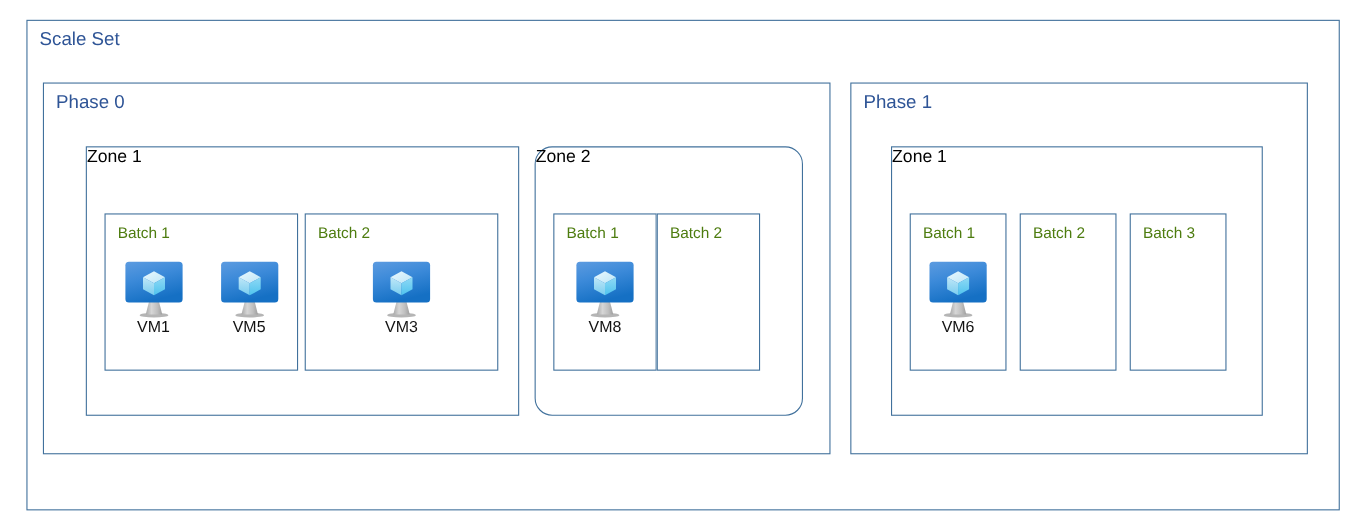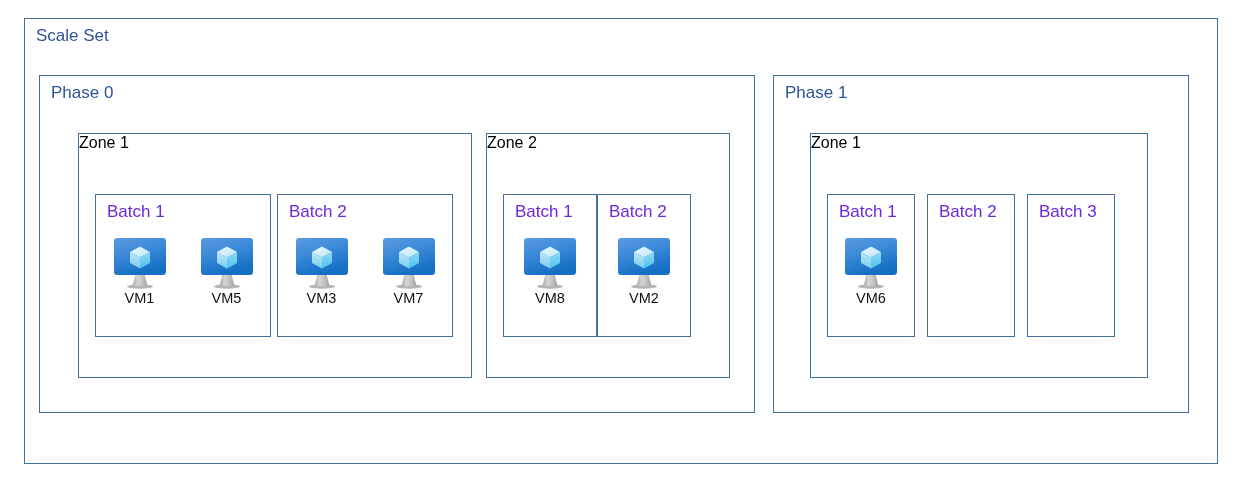--- a/index.html
+++ b/index.html
@@ -74,20 +74,21 @@
     left: 38px;
     top: 57px;
     width: 394px;
     height: 245px;
   }
   .p0-zone2 {
     left: 446px;
     top: 57px;
     width: 244px;
     height: 245px;
+    border-radius: 16px;
   }
   .p1-zone1 {
     left: 36px;
     top: 57px;
     width: 338px;
     height: 245px;
   }
 
   
   .batch {
@@ -95,22 +96,22 @@
     box-sizing: border-box;
     background: #ffffff;
     border: 1.5px solid #41719C;
     top: 60px;
     height: 143px;
   }
   .batch > .box-label {
     position: absolute;
     left: 11px;
     top: 6px;
-    color: #6d28d9;
-    font-size: 17px;
+    color: #4d7c0f;
+    font-size: 14px;
     line-height: 21px;
     white-space: nowrap;
   }
 
   .batch-w2 { width: 176px; }
   .batch-w1 { width: 88px; }
   .batch-w1b { width: 94px; }
 
   .p0z1-b1 { left: 16px; }
   .p0z1-b2 { left: 198px; }
@@ -238,28 +239,20 @@
           <span class="box-label">Batch 2</span>
           <div class="vm-row">
             <div class="vm">
               <span class="vm-icon">
                 <svg width="54" height="52">
                     <use href="#vm-symbol"></use>
                   </svg>
               </span>
               <span class="vm-label">VM3</span>
             </div>
-            <div class="vm">
-              <span class="vm-icon">
-                <svg width="54" height="52">
-                    <use href="#vm-symbol"></use>
-                  </svg>
-              </span>
-              <span class="vm-label">VM7</span>
-            </div>
           </div>
         </div>
       </div>
 
       <div class="zone p0-zone2">
         <span class="box-label">Zone 2</span>
 
         <div class="batch batch-w1b p0z2-b1">
           <span class="box-label">Batch 1</span>
           <div class="vm-row single">
@@ -269,30 +262,20 @@
                     <use href="#vm-symbol"></use>
                   </svg>
               </span>
               <span class="vm-label">VM8</span>
             </div>
           </div>
         </div>
 
         <div class="batch batch-w1b p0z2-b2">
           <span class="box-label">Batch 2</span>
-          <div class="vm-row single">
-            <div class="vm">
-              <span class="vm-icon">
-                <svg width="54" height="52">
-                    <use href="#vm-symbol"></use>
-                  </svg>
-              </span>
-              <span class="vm-label">VM2</span>
-            </div>
-          </div>
         </div>
       </div>
     </div>
 
     <div class="box phase1">
       <span class="box-label">Phase 1</span>
 
       <div class="zone p1-zone1">
         <span class="box-label">Zone 1</span>
 

